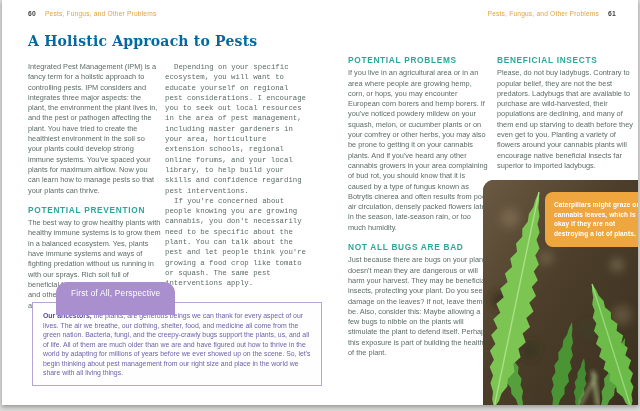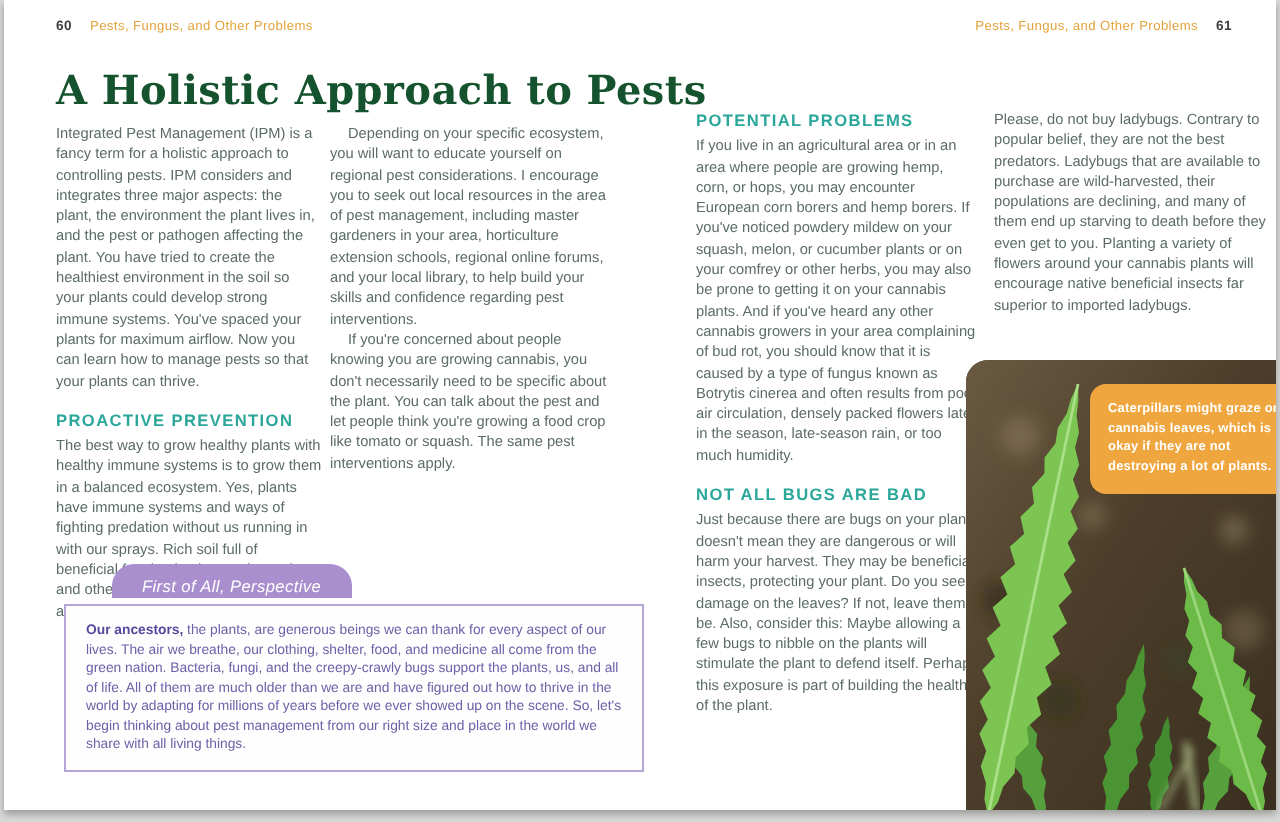--- a/index.html
+++ b/index.html
@@ -17,42 +17,42 @@
   
   .runhead{position:absolute;top:10px;font-size:6.6px;letter-spacing:.2px;display:flex;gap:9px;align-items:baseline;}
   .runhead.left{left:26px;}
   .runhead.right{right:22px;}
   .folio{color:#3c3f3e;font-weight:bold;font-size:6.8px;}
   .runtitle{color:#e2a33c;}
   
   .title{
     position:absolute;left:26px;top:33px;
     font-family:"DejaVu Serif","Liberation Serif",serif;
-    font-weight:bold;font-size:20px;color:#14532d;letter-spacing:.2px;
+    font-weight:bold;font-size:14px;color:#0369a1;letter-spacing:.2px;
   }
   
   .col{position:absolute;font-size:7.35px;line-height:10.3px;color:#5c6c66;}
   .col p{margin:0;}
-  .indent{text-indent:9px;display:block;}
+  .indent{text-indent:9px;display:block;font-family:Liberation Mono, monospace;}
   #col1{left:26px;top:62px;width:133px;}
   #col2{left:163px;top:62px;width:144px;}
   #col3{left:346px;top:55px;width:142px;}
   #col4{left:495px;top:55px;width:138px;}
   .subhead{
     font-size:8.3px;font-weight:bold;color:#2ba79a;
     letter-spacing:.7px;margin:0 0 3px 0;
   }
   .subhead.mt{margin-top:9px;}
   .ital{}
   
   .callout-tab{
     position:absolute;left:54px;top:282px;z-index:3;
     background:#a98fce;color:#ffffff;
     font-size:8.3px;letter-spacing:.2px;
-    padding:6px 15px 1px 15px;border-radius:11px 11px 0 0;font-style:italic;
+    padding:6px 15px 17px 15px;border-radius:11px 11px 0 0;
   }
   .callout{
     position:absolute;left:30px;top:302px;width:268px;z-index:2;
     background:#fefeff;border:1px solid #b4a5d6;
     padding:8px 10px 7px 10px;
     font-size:6.9px;line-height:9.5px;color:#6b62a8;
   }
   .callout .lead{font-weight:bold;color:#57489c;}
   
   .photo{
@@ -79,21 +79,21 @@
 
   <div class="runhead right">
     <span class="runtitle">Pests, Fungus, and Other Problems</span>
     <span class="folio">61</span>
   </div>
 
   <div class="title">A Holistic Approach to Pests</div>
 
   <div class="col" id="col1">
     <p>Integrated Pest Management (IPM) is a fancy term for a holistic approach to controlling pests. IPM considers and integrates three major aspects: the plant, the environment the plant lives in, and the pest or pathogen affecting the plant. You have tried to create the healthiest environment in the soil so your plants could develop strong immune systems. You've spaced your plants for maximum airflow. Now you can learn how to manage pests so that your plants can thrive.</p>
-    <h3 class="subhead mt">PROACTIVE PREVENTION</h3>
+    <h3 class="subhead mt">POTENTIAL PREVENTION</h3>
     <p>The best way to grow healthy plants with healthy immune systems is to grow them in a balanced ecosystem. Yes, plants have immune systems and ways of fighting predation without us running in with our sprays. Rich soil full of beneficial fungi, microbes, arthropods, and other insects supports the health and growth of plants.</p>
   </div>
 
   <div class="col" id="col2">
     <p class="indent">Depending on your specific ecosystem, you will want to educate yourself on regional pest considerations. I encourage you to seek out local resources in the area of pest management, including master gardeners in your area, horticulture extension schools, regional online forums, and your local library, to help build your skills and confidence regarding pest interventions.</p>
     <p class="indent">If you're concerned about people knowing you are growing cannabis, you don't necessarily need to be specific about the plant. You can talk about the pest and let people think you're growing a food crop like tomato or squash. The same pest interventions apply.</p>
   </div>
 
   <div class="callout-tab">First of All, Perspective</div>
   <div class="callout">
@@ -101,20 +101,21 @@
   </div>
 
   <div class="col" id="col3">
     <h3 class="subhead">POTENTIAL PROBLEMS</h3>
     <p><span>If you live in an agricultural area or in an area where people are growing hemp, corn, or hops, you may encounter European corn borers and hemp borers. If you've noticed powdery mildew on your squash, melon, or cucumber plants or on your comfrey or other herbs, you may also be prone to getting it on your cannabis plants. And if you've heard any other cannabis growers in your area complaining of bud rot, you should know that it is caused by a type of fungus known as </span><span class="ital">Botrytis cinerea</span><span> and often results from poor air circulation, densely packed flowers late in the season, late-season rain, or too much humidity.</span></p>
     <h3 class="subhead mt">NOT ALL BUGS ARE BAD</h3>
     <p>Just because there are bugs on your plant doesn't mean they are dangerous or will harm your harvest. They may be beneficial insects, protecting your plant. Do you see damage on the leaves? If not, leave them be. Also, consider this: Maybe allowing a few bugs to nibble on the plants will stimulate the plant to defend itself. Perhaps this exposure is part of building the health of the plant.</p>
   </div>
 
   <div class="col" id="col4">
+    <h3 class="subhead">BENEFICIAL INSECTS</h3>
     <p>Please, do not buy ladybugs. Contrary to popular belief, they are not the best predators. Ladybugs that are available to purchase are wild-harvested, their populations are declining, and many of them end up starving to death before they even get to you. Planting a variety of flowers around your cannabis plants will encourage native beneficial insects far superior to imported ladybugs.</p>
   </div>
 
   <div class="photo">
     <svg id="photoSvg" viewBox="0 0 157 225" preserveAspectRatio="xMidYMid slice">
       <defs>
         <linearGradient id="bgGrad" x1="0" y1="0" x2="1" y2="1">
           <stop offset="0" stop-color="#6b5a42"></stop>
           <stop offset=".45" stop-color="#4c3e2a"></stop>
           <stop offset="1" stop-color="#3a2f1f"></stop>

